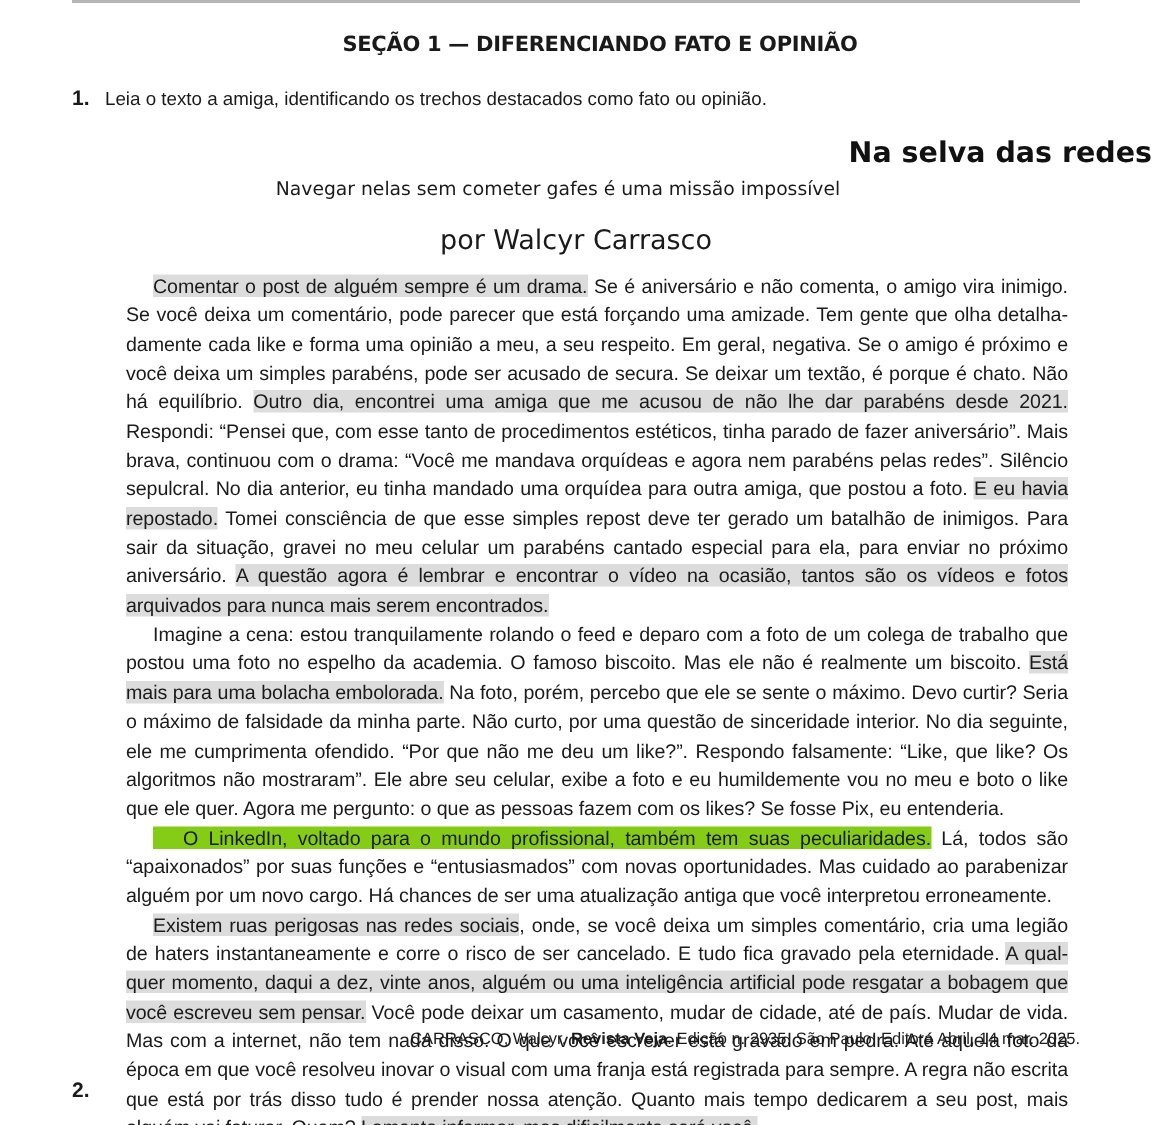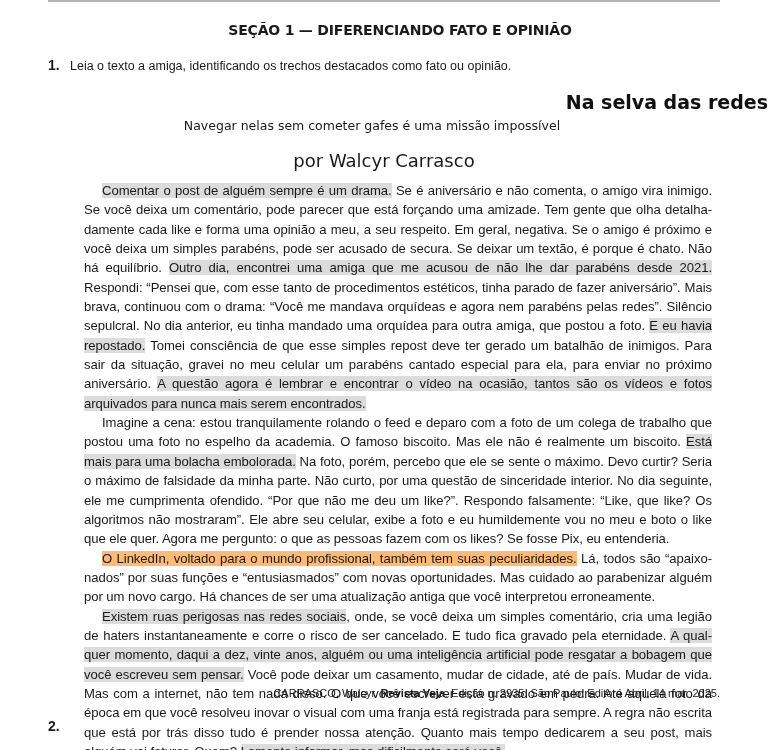--- a/index.html
+++ b/index.html
@@ -69,21 +69,21 @@
 <div class="byline">por Walcyr Carrasco</div>
 
 <div class="article-body">
   <p>
     <span class="hl" style="background: rgb(220, 220, 220);">Comentar o post de alguém sempre é um drama.</span><span> Se é aniversário e não comenta, o amigo vira inimigo. Se você deixa um comentário, pode parecer que está forçando uma amizade. Tem gente que olha detalha­damente cada like e forma uma opinião a meu, a seu respeito. Em geral, negativa. Se o amigo é próximo e você deixa um simples parabéns, pode ser acusado de secura. Se deixar um textão, é porque é chato. Não há equilíbrio. </span><span class="hl" style="background: rgb(220, 220, 220);">Outro dia, encontrei uma amiga que me acusou de não lhe dar parabéns desde 2021.</span><span> Respondi: “Pensei que, com esse tanto de procedimentos estéticos, tinha parado de fazer aniversário”. Mais brava, continuou com o drama: “Você me mandava orquídeas e agora nem parabéns pelas redes”. Silêncio sepulcral. No dia anterior, eu tinha mandado uma orquídea para outra amiga, que postou a foto. </span><span class="hl" style="background: rgb(220, 220, 220);">E eu havia repostado.</span><span> Tomei consciência de que esse simples repost deve ter gerado um batalhão de inimi­gos. Para sair da situação, gravei no meu celular um parabéns cantado especial para ela, para enviar no próximo aniversário. </span><span class="hl" style="background: rgb(220, 220, 220);">A questão agora é lembrar e encontrar o vídeo na ocasião, tantos são os vídeos e fo­tos arquivados para nunca mais serem encontrados.</span>
   </p>
   <p>
     <span>Imagine a cena: estou tranquilamente rolando o feed e deparo com a foto de um colega de trabalho que postou uma foto no espelho da academia. O famoso biscoito. Mas ele não é realmente um biscoito. </span><span class="hl" style="background: rgb(220, 220, 220);">Está mais para uma bolacha embolorada.</span><span> Na foto, porém, percebo que ele se sente o máximo. Devo curtir? Seria o máximo de falsidade da minha parte. Não curto, por uma questão de sinceridade interior. No dia seguinte, ele me cumprimenta ofendido. “Por que não me deu um like?”. Respondo falsamente: “Like, que like? Os algoritmos não mostraram”. Ele abre seu celular, exibe a foto e eu humildemente vou no meu e boto o like que ele quer. Agora me pergunto: o que as pessoas fazem com os likes? Se fosse Pix, eu entenderia.</span>
   </p>
   <p>
-    <span class="hl" style="background: #fdba74;">O LinkedIn, voltado para o mundo profissional, também tem suas peculiaridades.</span><span> Lá, todos são “apaixo­nados” por suas funções e “entusiasmados” com novas oportunidades. Mas cuidado ao parabenizar alguém por um novo cargo. Há chances de ser uma atualização antiga que você interpretou erroneamente.</span>
+    <span class="hl" style="background: #84cc16; padding-left: 20px;">O LinkedIn, voltado para o mundo profissional, também tem suas peculiaridades.</span><span> Lá, todos são “apaixo­nados” por suas funções e “entusiasmados” com novas oportunidades. Mas cuidado ao parabenizar alguém por um novo cargo. Há chances de ser uma atualização antiga que você interpretou erroneamente.</span>
   </p>
   <p>
     <span class="hl" style="background: rgb(220, 220, 220);">Existem ruas perigosas nas redes sociais</span><span>, onde, se você deixa um simples comentário, cria uma legião de haters instantaneamente e corre o risco de ser cancelado. E tudo fica gravado pela eternidade. </span><span class="hl" style="background: rgb(220, 220, 220);">A qual­quer momento, daqui a dez, vinte anos, alguém ou uma inteligência artificial pode resgatar a bobagem que você escreveu sem pensar.</span><span> Você pode deixar um casamento, mudar de cidade, até de país. Mudar de vida. Mas com a internet, não tem nada disso. O que você escrever está gravado em pedra. Até aquela foto da época em que você resolveu inovar o visual com uma franja está registrada para sempre. A regra não es­crita que está por trás disso tudo é prender nossa atenção. Quanto mais tempo dedicarem a seu post, mais alguém vai faturar. Quem? </span><span class="hl" style="background: rgb(220, 220, 220);">Lamento informar, mas dificilmente será você.</span>
   </p>
 </div>
 
 <div class="citation">
   <span>CARRASCO, Walcyr. </span><b>Revista Veja</b><span>. Edição n. 2935. São Paulo: Editora Abril, 14 mar. 2025.</span>
 </div>
 

